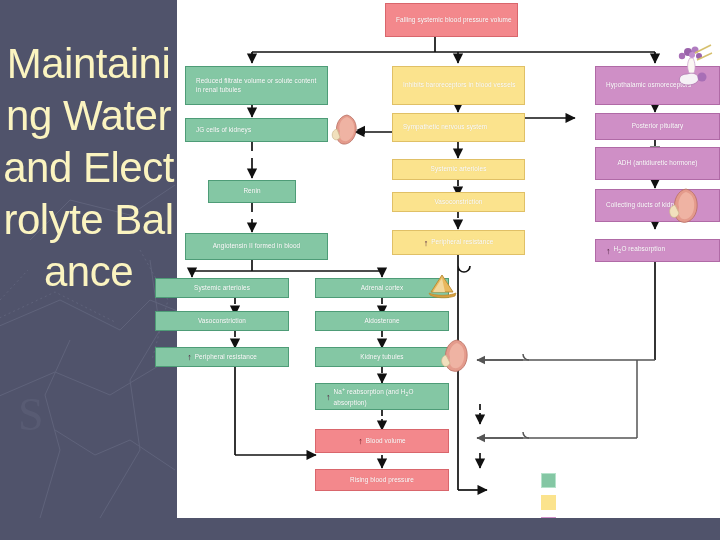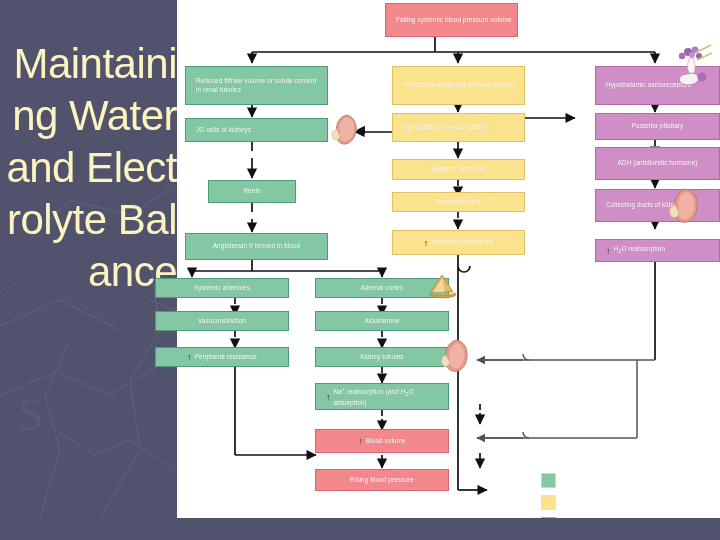--- a/index.html
+++ b/index.html
@@ -15,21 +15,21 @@
   #title-panel {
     position: absolute; left: 0; top: 0; width: 177px; height: 518px;
     background: #50536b;
     overflow: hidden;
   }
   #title-watermark {
     position: absolute; inset: 0; opacity: .20;
   }
   #title-text {
     position: absolute; left: 0; top: 38px; width: 177px;
-    text-align: right;
+    text-align: center;
     color: #fbf4c0;
     font-size: 42px; line-height: 52px;
     letter-spacing: -.5px;
     word-break: break-all;
   }
   #bottom-bar {
     position: absolute; left: 0; top: 518px; width: 720px; height: 22px;
     background: #50536b;
   }
 

